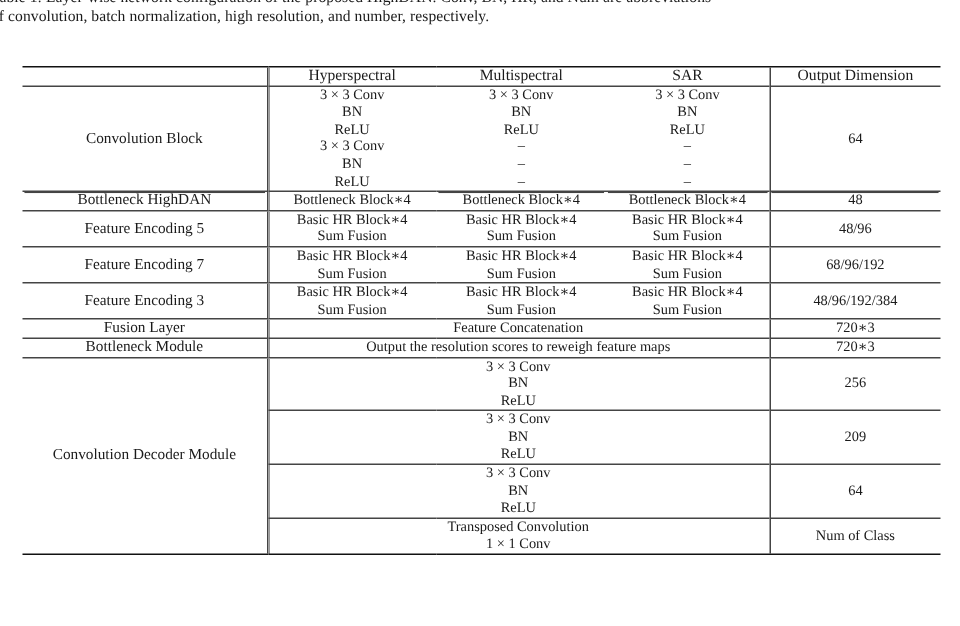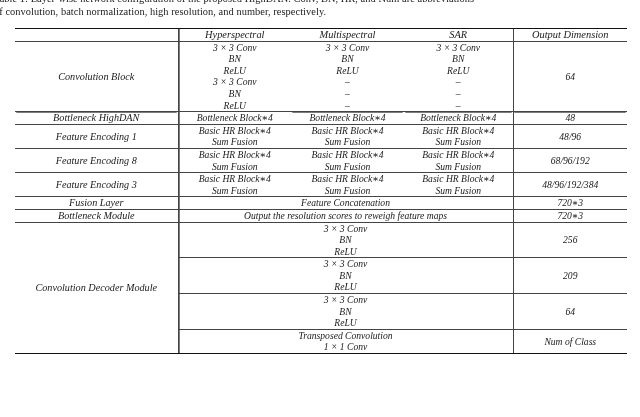--- a/index.html
+++ b/index.html
@@ -15,21 +15,21 @@
   .caption{
     position:absolute;left:0;top:-8px;width:640px;
     font-size:10.4px;line-height:13.2px;text-align:left;
     letter-spacing:0.05px;
   }
   .caption .ln{display:block;white-space:nowrap;}
   .caption .ln1{margin-left:-6px;}
   .caption .ln2{margin-left:-6px;}
 
   
-  .tbl-wrap{position:absolute;left:15px;top:28px;width:612px;font-style:italic;}
+  .tbl-wrap{position:absolute;left:15px;top:44px;width:612px;}
   table.cfg{
     border-collapse:collapse;width:612px;
     font-size:9.6px;line-height:11.6px;
     table-layout:fixed;
   }
   table.cfg td,table.cfg th{
     padding:0;margin:0;font-weight:normal;text-align:center;
     vertical-align:middle;
   }
 
@@ -126,21 +126,21 @@
 
         <tr>
           <td class="rule-thin cellpad namecell">Bottleneck HighDAN</td>
           <td class="rule-thin cellpad vsep">Bottleneck Block∗4</td>
           <td class="rule-thin cellpad">Bottleneck Block∗4</td>
           <td class="rule-thin cellpad">Bottleneck Block∗4</td>
           <td class="rule-thin cellpad vline">48</td>
         </tr>
 
         <tr>
-          <td class="rule-thin cellpad namecell">Feature Encoding 1</td>
+          <td class="rule-thin cellpad namecell">Feature Encoding 5</td>
           <td class="rule-thin cellpad vsep">
             <span class="stack">
               <span>Basic HR Block∗4</span>
               <span>Sum Fusion</span>
             </span>
           </td>
           <td class="rule-thin cellpad">
             <span class="stack">
               <span>Basic HR Block∗4</span>
               <span>Sum Fusion</span>
@@ -149,21 +149,21 @@
           <td class="rule-thin cellpad">
             <span class="stack">
               <span>Basic HR Block∗4</span>
               <span>Sum Fusion</span>
             </span>
           </td>
           <td class="rule-thin cellpad vline">48/96</td>
         </tr>
 
         <tr>
-          <td class="rule-thin cellpad namecell">Feature Encoding 8</td>
+          <td class="rule-thin cellpad namecell">Feature Encoding 7</td>
           <td class="rule-thin cellpad vsep">
             <span class="stack">
               <span>Basic HR Block∗4</span>
               <span>Sum Fusion</span>
             </span>
           </td>
           <td class="rule-thin cellpad">
             <span class="stack">
               <span>Basic HR Block∗4</span>
               <span>Sum Fusion</span>

